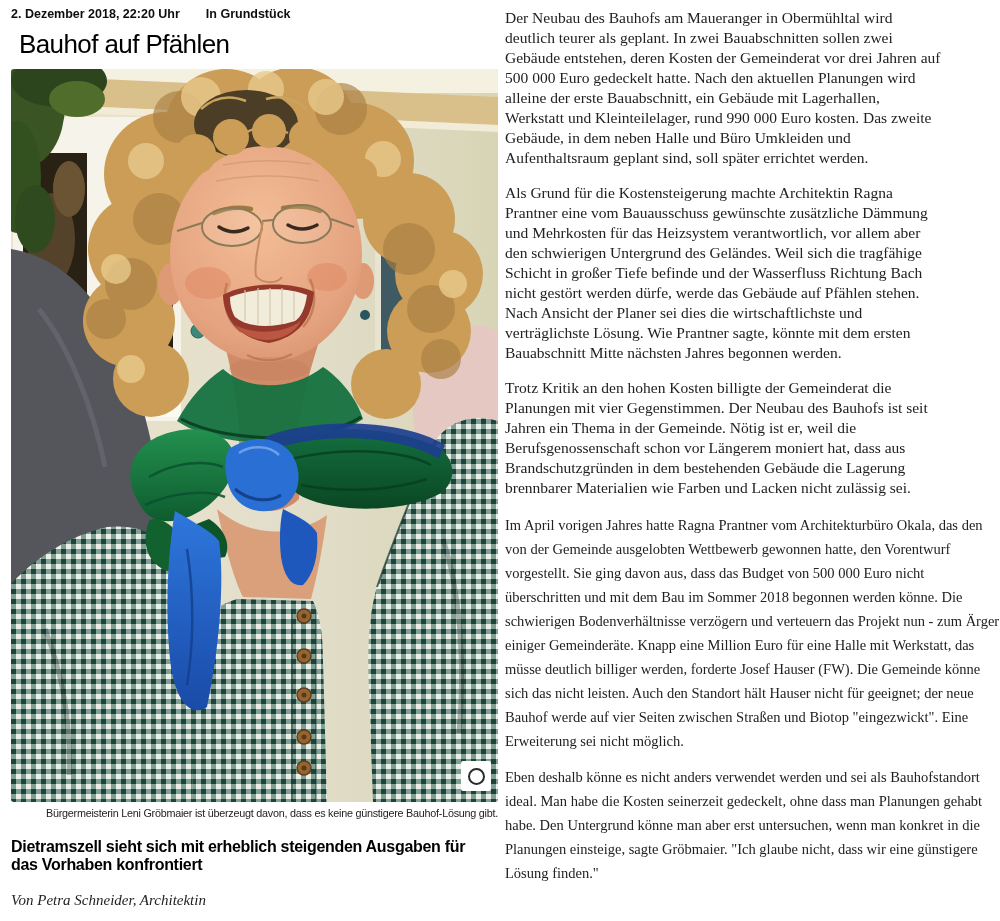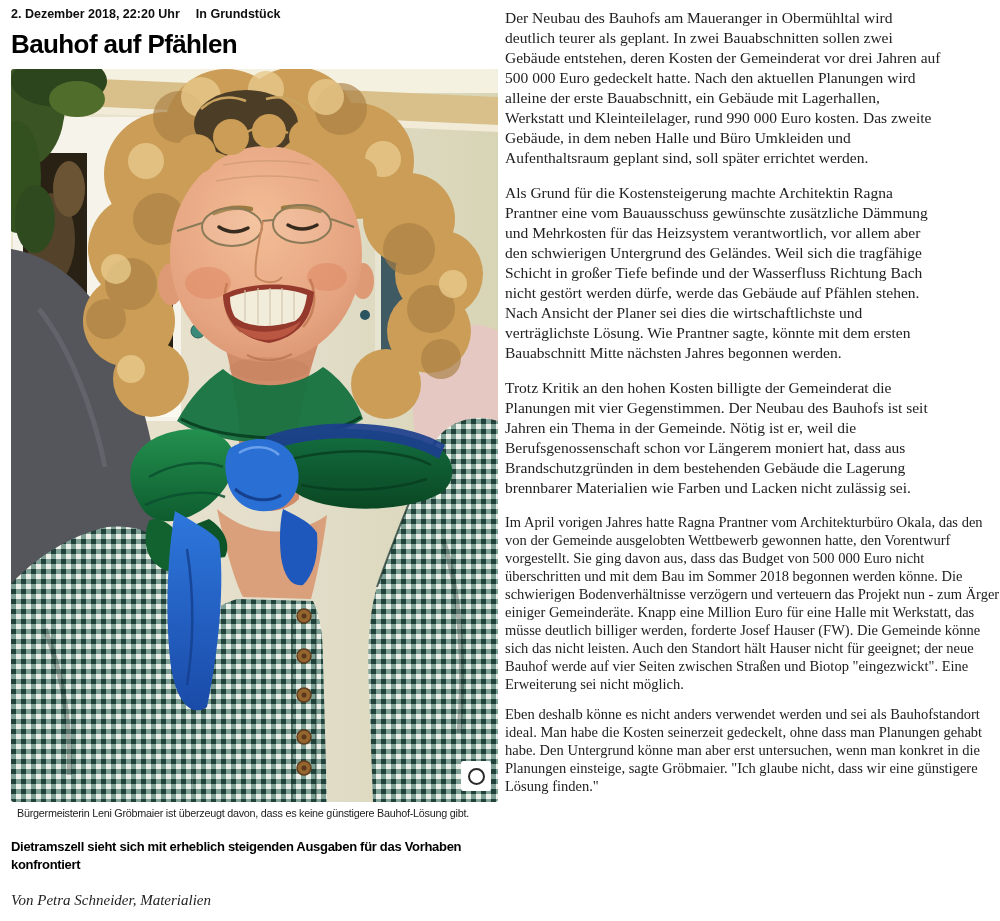--- a/index.html
+++ b/index.html
@@ -1,41 +1,41 @@
 <!DOCTYPE html>
 <html><head>
 <meta charset="utf-8">
 <style>
   html,body{margin:0;padding:0;background:#fff;}
   .page{position:relative;width:1000px;height:921px;background:#fff;overflow:hidden;
         font-family:"Liberation Sans",sans-serif;color:#111;}
   
   .left-col{position:absolute;left:11px;top:7px;width:487px;}
-  .meta-row{display:flex;gap:16px;font-size:12.5px;font-weight:bold;color:#0e0e0e;line-height:14px;}
-  .headline{margin:7px 0 0;font-size:26px;font-weight:bold;letter-spacing:-0.6px;
+  .meta-row{display:flex;gap:26px;font-size:12.5px;font-weight:bold;color:#0e0e0e;line-height:14px;}
+  .headline{margin:7px 8px 0;font-size:26px;font-weight:normal;letter-spacing:-0.6px;
             line-height:32px;color:#000;}
   .photo-wrap{position:relative;margin-top:9px;width:487px;height:733px;border-radius:3px;
               overflow:hidden;background:#e7e0c6;}
   .photo-wrap svg{display:block;width:487px;height:733px;}
   .zoom-btn{position:absolute;right:7px;bottom:11px;width:30px;height:30px;background:#fff;
             border:none;border-radius:2px;display:flex;align-items:center;justify-content:center;
             padding:0;cursor:pointer;}
   .zoom-btn .ring{width:13px;height:13px;border:2.5px solid #2b2b2b;border-radius:50%;}
   .caption-block{margin-top:5px;padding-left:6px;font-size:10.8px;line-height:13.5px;
-                 letter-spacing:-0.25px;color:#222;}
-  .subhead{margin-top:17px;font-size:13px;line-height:18px;font-weight:bold;
+                 letter-spacing:-0.25px;color:#222;text-align:right;}
+  .subhead{margin-top:17px;font-size:16px;line-height:18px;font-weight:bold;
            letter-spacing:-0.3px;color:#000;max-width:482px;}
   .byline{margin-top:18px;font-family:"Liberation Serif",serif;font-style:italic;
           font-size:15px;color:#222;}
   
   .right-col{position:absolute;left:505px;top:8px;width:495px;
              font-family:"Liberation Serif",serif;color:#212121;}
   .right-col p{margin:0 0 15px;}
   .right-col p.narrow{font-size:15.5px;line-height:20px;max-width:436px;}
-  .right-col p.wide{font-size:14.5px;line-height:18px;max-width:495px;margin-bottom:12px;}
+  .right-col p.wide{font-size:14.5px;line-height:24px;max-width:495px;margin-bottom:12px;}
 </style>
 </head>
 <body>
 
 <div class="page">
 
   <div class="left-col">
 
     <div class="meta-row">
       <span>2. Dezember 2018, 22:20 Uhr</span>
@@ -272,21 +272,21 @@
         <span class="ring"></span>
       </button>
     </div>
 
     <div class="caption-block">
       <div>Bürgermeisterin Leni Gröbmaier ist überzeugt davon, dass es keine günstigere Bauhof-Lösung gibt.</div>
     </div>
 
     <div class="subhead">Dietramszell sieht sich mit erheblich steigenden Ausgaben für das Vorhaben konfrontiert</div>
 
-    <div class="byline">Von Petra Schneider, Materialien</div>
+    <div class="byline">Von Petra Schneider, Architektin</div>
   </div>
 
   <div class="right-col">
     <p class="narrow">Der Neubau des Bauhofs am Maueranger in Obermühltal wird deutlich teurer als geplant. In zwei Bauabschnitten sollen zwei Gebäude entstehen, deren Kosten der Gemeinderat vor drei Jahren auf 500&nbsp;000 Euro gedeckelt hatte. Nach den aktuellen Planungen wird alleine der erste Bauabschnitt, ein Gebäude mit Lagerhallen, Werkstatt und Kleinteilelager, rund 990&nbsp;000 Euro kosten. Das zweite Gebäude, in dem neben Halle und Büro Umkleiden und Aufenthaltsraum geplant sind, soll später errichtet werden.</p>
     <p class="narrow">Als Grund für die Kostensteigerung machte Architektin Ragna Prantner eine vom Bauausschuss gewünschte zusätzliche Dämmung und Mehrkosten für das Heizsystem verantwortlich, vor allem aber den schwierigen Untergrund des Geländes. Weil sich die tragfähige Schicht in großer Tiefe befinde und der Wasserfluss Richtung Bach nicht gestört werden dürfe, werde das Gebäude auf Pfählen stehen. Nach Ansicht der Planer sei dies die wirtschaftlichste und verträglichste Lösung. Wie Prantner sagte, könnte mit dem ersten Bauabschnitt Mitte nächsten Jahres begonnen werden.</p>
     <p class="narrow">Trotz Kritik an den hohen Kosten billigte der Gemeinderat die Planungen mit vier Gegenstimmen. Der Neubau des Bauhofs ist seit Jahren ein Thema in der Gemeinde. Nötig ist er, weil die Berufsgenossenschaft schon vor Längerem moniert hat, dass aus Brandschutzgründen in dem bestehenden Gebäude die Lagerung brennbarer Materialien wie Farben und Lacken nicht zulässig sei.</p>
     <p class="wide">Im April vorigen Jahres hatte Ragna Prantner vom Architekturbüro Okala, das den von der Gemeinde ausgelobten Wettbewerb gewonnen hatte, den Vorentwurf vorgestellt. Sie ging davon aus, dass das Budget von 500&nbsp;000 Euro nicht überschritten und mit dem Bau im Sommer 2018 begonnen werden könne. Die schwierigen Bodenverhältnisse verzögern und verteuern das Projekt nun - zum Ärger einiger Gemeinderäte. Knapp eine Million Euro für eine Halle mit Werkstatt, das müsse deutlich billiger werden, forderte Josef Hauser (FW). Die Gemeinde könne sich das nicht leisten. Auch den Standort hält Hauser nicht für geeignet; der neue Bauhof werde auf vier Seiten zwischen Straßen und Biotop "eingezwickt". Eine Erweiterung sei nicht möglich.</p>
     <p class="wide">Eben deshalb könne es nicht anders verwendet werden und sei als Bauhofstandort ideal. Man habe die Kosten seinerzeit gedeckelt, ohne dass man Planungen gehabt habe. Den Untergrund könne man aber erst untersuchen, wenn man konkret in die Planungen einsteige, sagte Gröbmaier. "Ich glaube nicht, dass wir eine günstigere Lösung finden."</p>
   </div>
 

